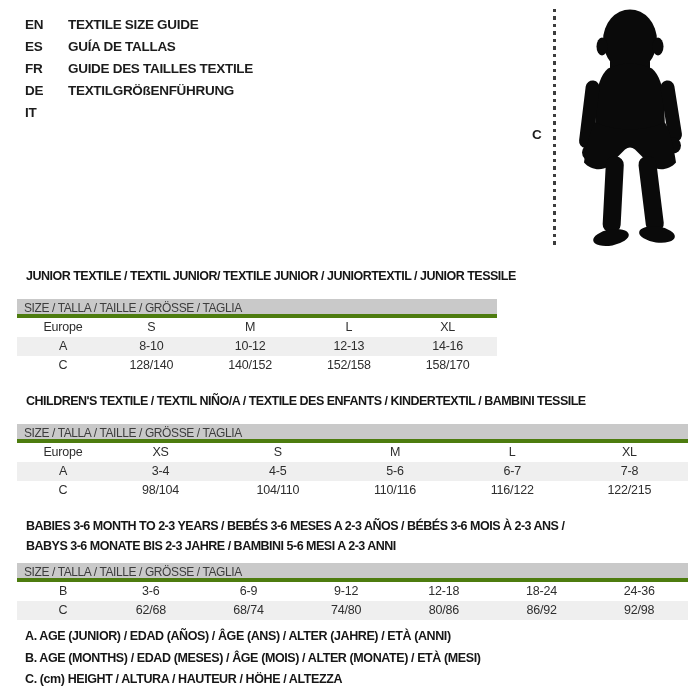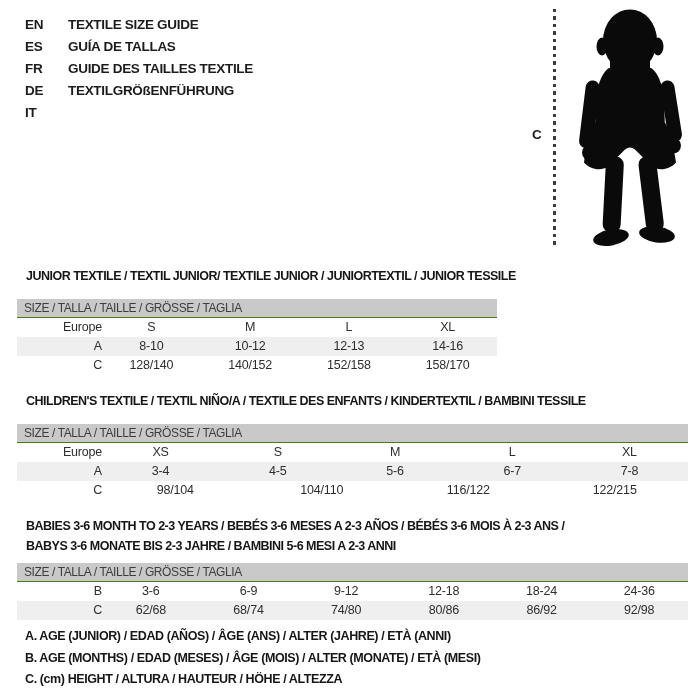--- a/index.html
+++ b/index.html
@@ -24,27 +24,27 @@
   .size-table { position:absolute; left:17px;margin-top:18px; }
   .t1 { top:250px; width:480px; }
   .t2 { top:375px; width:671px; }
   .t3 { top:498px; width:671px; }
   .tbl-title { font-weight:bold; font-size:12.5px; line-height:16px; color:#161616;
                margin-left:9px; letter-spacing:-0.5px; white-space:nowrap; }
   .t1 .titles, .t2 .titles { margin-bottom:15px; }
   .t3 .tbl-title { line-height:20px; }
   .t3 .titles { margin-bottom:7px; }
   .size-bar { height:19px; line-height:18px; background:var(--header-bar-bg, #c9c9c9);
-              border-bottom:1px solid #4d7c0f; color:#3d3d3d; font-size:12px;
+              border-bottom:4px solid #4d7c0f; color:#3d3d3d; font-size:12px;
               letter-spacing:-0.4px; padding-left:7px; white-space:nowrap; }
   .trow { display:flex; height:19px; line-height:19px; font-size:12.5px;
           color:#2e2e2e; letter-spacing:-0.2px; }
   .trow.shaded { background:var(--row-shade-bg, #efefef); }
   .tcell { flex:1; text-align:center; }
-  .tcell.label { flex:0 0 85px; text-align:right; padding-left:7px; }
+  .tcell.label { flex:0 0 85px; text-align:center; padding-left:7px; }
 
   
   .footnotes { position:absolute; left:25px; top:626px; }
   .footnote { height:21.5px; line-height:21.5px; font-weight:bold; font-size:12.5px;
               color:#161616; letter-spacing:-0.4px; white-space:nowrap; }
 </style>
 </head>
 <body>
 
 <div class="canvas">
@@ -138,20 +138,21 @@
       <span class="tcell">3-4</span>
       <span class="tcell">4-5</span>
       <span class="tcell">5-6</span>
       <span class="tcell">6-7</span>
       <span class="tcell">7-8</span>
     </div>
     <div class="trow">
       <span class="tcell label">C</span>
       <span class="tcell">98/104</span>
       <span class="tcell">104/110</span>
+      <span class="tcell">110/116</span>
       <span class="tcell">116/122</span>
       <span class="tcell">122/215</span>
     </div>
   </section>
 
   <section class="size-table t3">
     <div class="titles">
       <div class="tbl-title">BABIES 3-6 MONTH TO 2-3 YEARS / BEBÉS 3-6 MESES A 2-3 AÑOS / BÉBÉS 3-6 MOIS À 2-3 ANS /</div>
       <div class="tbl-title">BABYS 3-6 MONATE BIS 2-3 JAHRE / BAMBINI 5-6 MESI A 2-3 ANNI</div>
     </div>

